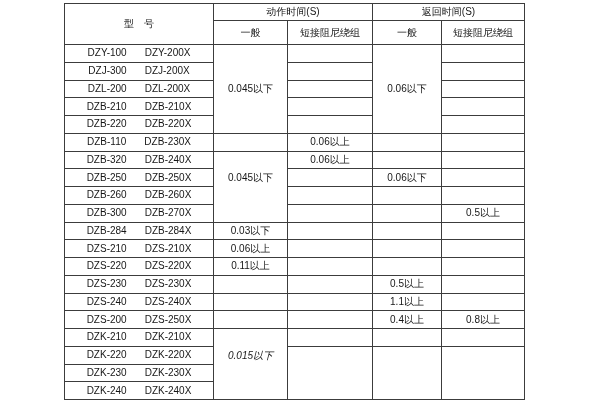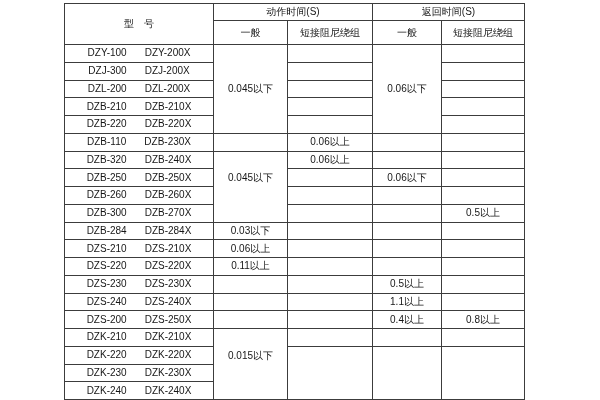--- a/index.html
+++ b/index.html
@@ -147,21 +147,21 @@
       </tr>
       <tr>
         <td class="model-cell"><span>DZS-200</span><span>DZS-250X</span></td>
         <td></td>
         <td></td>
         <td><span>0.4以上</span></td>
         <td><span>0.8以上</span></td>
       </tr>
       <tr>
         <td class="model-cell"><span>DZK-210</span><span>DZK-210X</span></td>
-        <td rowspan="4"><span style="position: relative; top: -8px;">0.015以下</span></td>
+        <td rowspan="4"><span style="position: relative; top: -8px; font-style: italic;">0.015以下</span></td>
         <td></td>
         <td></td>
         <td></td>
       </tr>
       <tr>
         <td class="model-cell"><span>DZK-220</span><span>DZK-220X</span></td>
         <td rowspan="3"></td>
         <td rowspan="3"></td>
         <td rowspan="3"></td>
       </tr>

